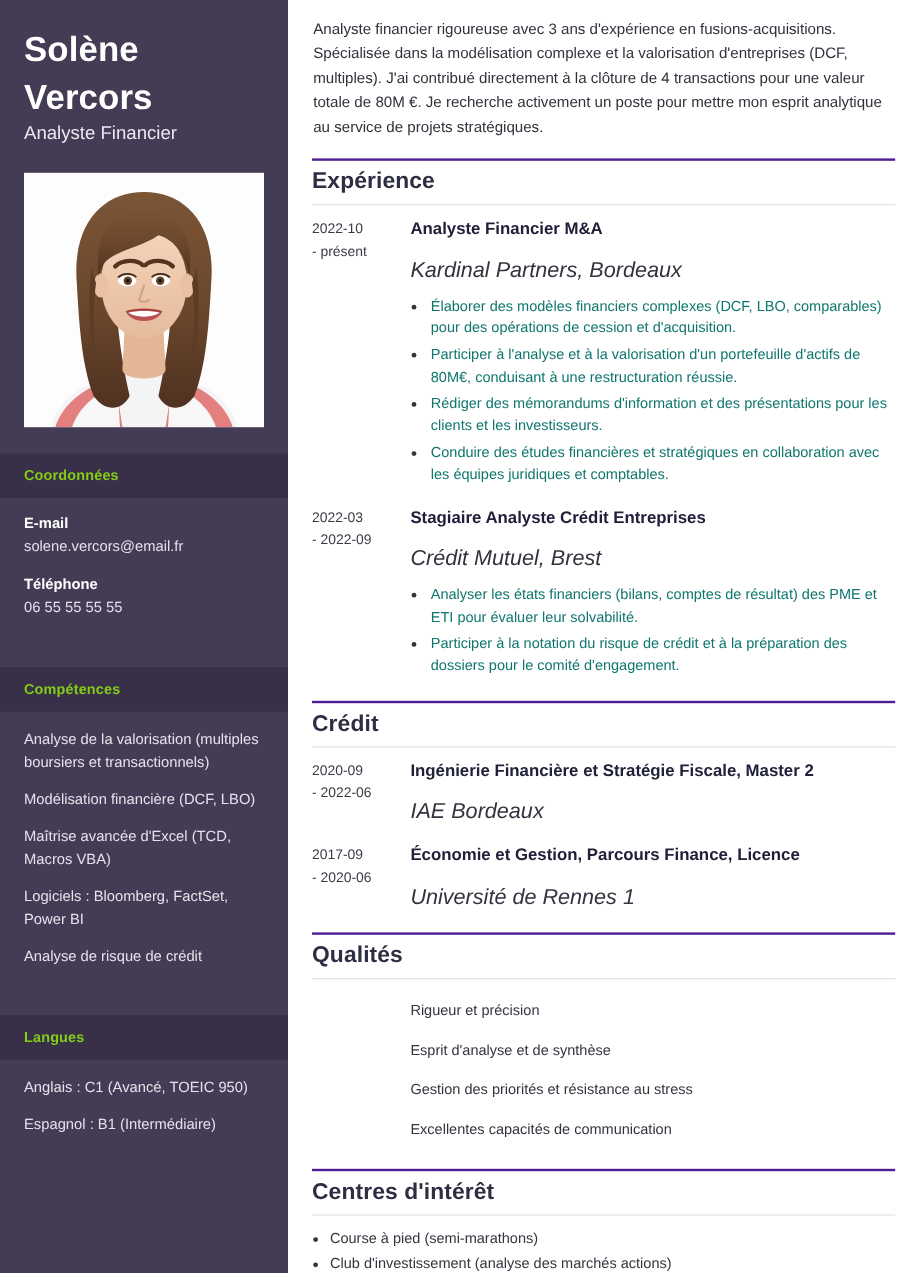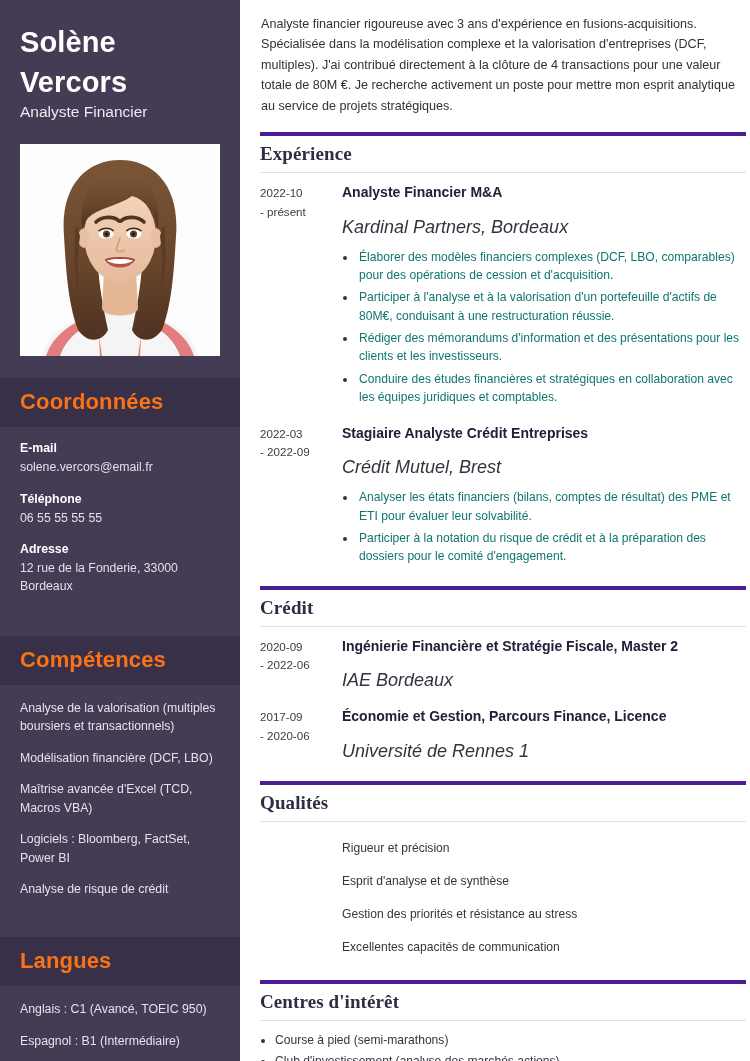--- a/index.html
+++ b/index.html
@@ -57,23 +57,23 @@
   .photo-svg { display: block; width: 200px; height: 212px; }
 
   .side-section { margin-top: 22px; }
   .side-section.first { margin-top: 22px; }
 
   .side-head {
     background: #383049;
     padding: 11px 20px 12px 20px;
   }
   .side-head h2 {
-    font-size: 22px;
+    font-size: 12px;
     font-weight: bold;
-    color: #f97316;
+    color: #84cc16;
     letter-spacing: 0.15px;
   }
 
   .side-body { padding: 14px 20px 4px 20px; }
 
   .contact-group { margin-bottom: 15px; }
   .contact-label {
     font-size: 12.3px;
     font-weight: bold;
     color: #ffffff;
@@ -105,25 +105,24 @@
     font-size: 12.6px;
     line-height: 1.62;
     color: #31313c;
     text-align: left;
     padding: 0 2px 0 1px;
   }
 
   .section { margin-top: 16px; }
 
   .sec-title-wrap {
-    border-top: 4px solid #4c1d95;
+    border-top: 2px solid #4c1d95;
     border-bottom: 1px solid #e2e2e6;
     padding: 7px 0 7px 0;
     margin-bottom: 10px;
-    font-family: Liberation Serif, serif;
   }
   .sec-title-wrap h2 {
     font-size: 19px;
     font-weight: bold;
     color: #2d2d44;
     letter-spacing: 0.1px;
   }
 
   .entry { display: flex; margin-bottom: 13px; }
   .entry:last-child { margin-bottom: 4px; }
@@ -275,24 +274,20 @@
       </div>
       <div class="side-body">
         <div class="contact-group">
           <div class="contact-label">E-mail</div>
           <div class="contact-value">solene.vercors@email.fr</div>
         </div>
         <div class="contact-group">
           <div class="contact-label">Téléphone</div>
           <div class="contact-value">06 55 55 55 55</div>
         </div>
-        <div class="contact-group">
-          <div class="contact-label">Adresse</div>
-          <div class="contact-value">12 rue de la Fonderie, 33000 Bordeaux</div>
-        </div>
       </div>
     </section>
 
     <section class="side-section">
       <div class="side-head">
         <h2>Compétences</h2>
       </div>
       <div class="side-body">
         <ul class="side-list">
           <li>Analyse de la valorisation (multiples boursiers et transactionnels)</li>

